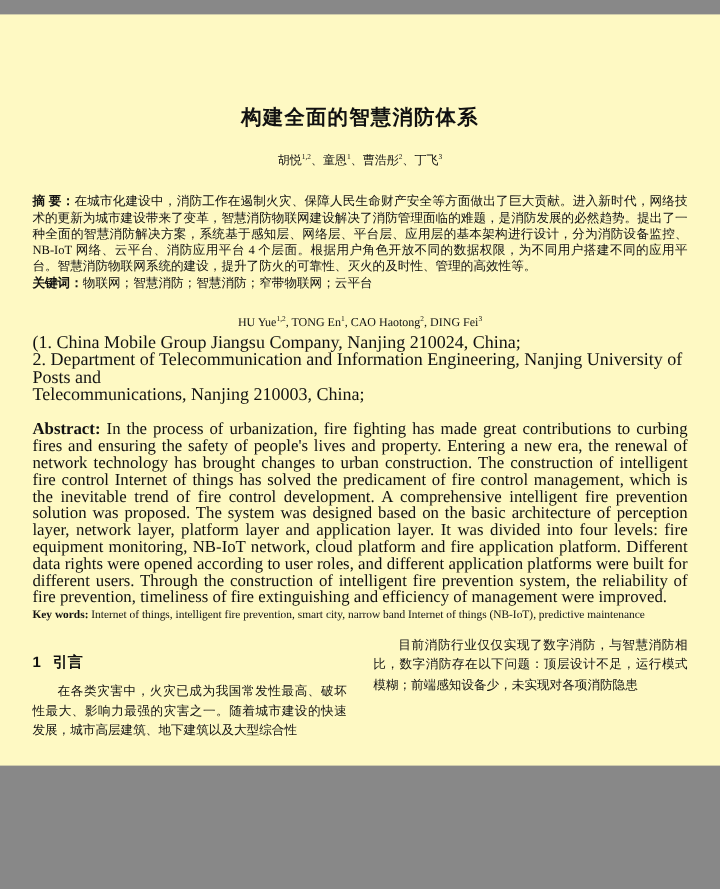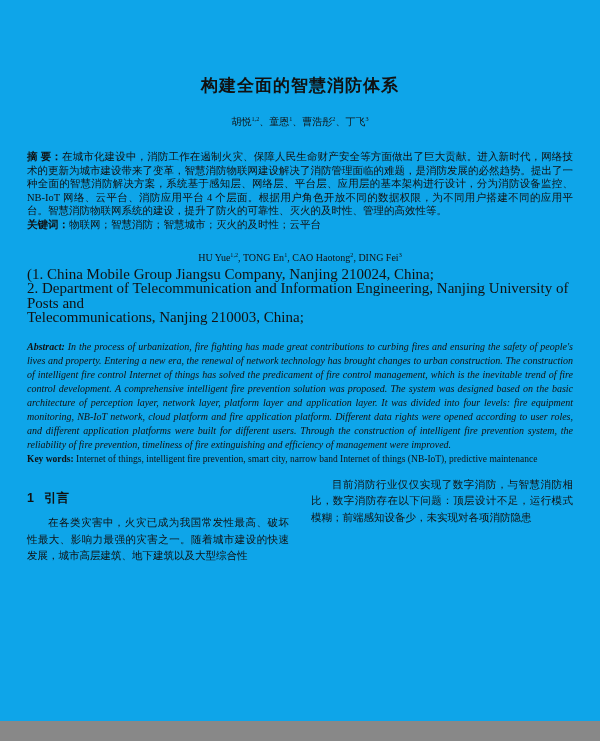--- a/index.html
+++ b/index.html
@@ -1,20 +1,20 @@
 <!DOCTYPE html>
 <html><head>
 <meta charset="utf-8">
 <style>
   html,body{margin:0;padding:0;background:#888;}
   .page{
     position:relative;
-    width:600px;height:721px;
-    margin:0 auto;
-    background:#0ea5e9;
+    width:600px;height:626px;
+    margin:12px auto;
+    background:#fef9c3;
     color:#111;
     box-sizing:border-box;
     padding:0 27px;
     overflow:hidden;
     font-family:"Liberation Serif", serif;
   }
   sup{font-size:0.62em;line-height:0;}
   .cn-title{
     padding-top:74px;
     margin:0;
@@ -64,24 +64,23 @@
     font-size:10px;
   }
   .en-affil-block{
     margin-top:4px;
     text-align:left;
     font-size:15px;
     line-height:14.5px;
   }
   .en-abstract{
     margin:15px 0 0 0;
-    font-size:10px;
+    font-size:14px;
     line-height:14px;
     text-align:justify;
-    font-style:italic;
   }
   .en-keywords{
     margin:0;
     font-size:9.5px;
     line-height:14px;
     text-align:justify;
   }
   .columns{
     margin-top:11px;
     display:flex;
@@ -116,21 +115,21 @@
 
 <div class="page">
 
   <h1 class="cn-title">构建全面的智慧消防体系</h1>
 
   <div class="cn-authors">胡悦<sup>1,2</sup>、童恩<sup>1</sup>、曹浩彤<sup>2</sup>、丁飞<sup>3</sup></div>
 
 
   <p class="cn-abstract"><b>摘  要：</b><span>在城市化建设中，消防工作在遏制火灾、保障人民生命财产安全等方面做出了巨大贡献。进入新时代，网络技术的更新为城市建设带来了变革，智慧消防物联网建设解决了消防管理面临的难题，是消防发展的必然趋势。提出了一种全面的智慧消防解决方案，系统基于感知层、网络层、平台层、应用层的基本架构进行设计，分为消防设备监控、NB-IoT 网络、云平台、消防应用平台 4 个层面。根据用户角色开放不同的数据权限，为不同用户搭建不同的应用平台。智慧消防物联网系统的建设，提升了防火的可靠性、灭火的及时性、管理的高效性等。</span></p>
 
-  <p class="cn-keywords"><b>关键词：</b><span>物联网；智慧消防；智慧城市；灭火的及时性；云平台</span></p>
+  <p class="cn-keywords"><b>关键词：</b><span>物联网；智慧消防；智慧消防；窄带物联网；云平台</span></p>
 
 
   <div class="en-authors">HU Yue<sup>1,2</sup>, TONG En<sup>1</sup>, CAO Haotong<sup>2</sup>, DING Fei<sup>3</sup></div>
 
   <div class="en-affil-block">
     <div>(1. China Mobile Group Jiangsu Company, Nanjing 210024, China;</div>
     <div>2. Department of Telecommunication and Information Engineering, Nanjing University of Posts and</div>
     <div>Telecommunications, Nanjing 210003, China;</div>
   </div>
 

